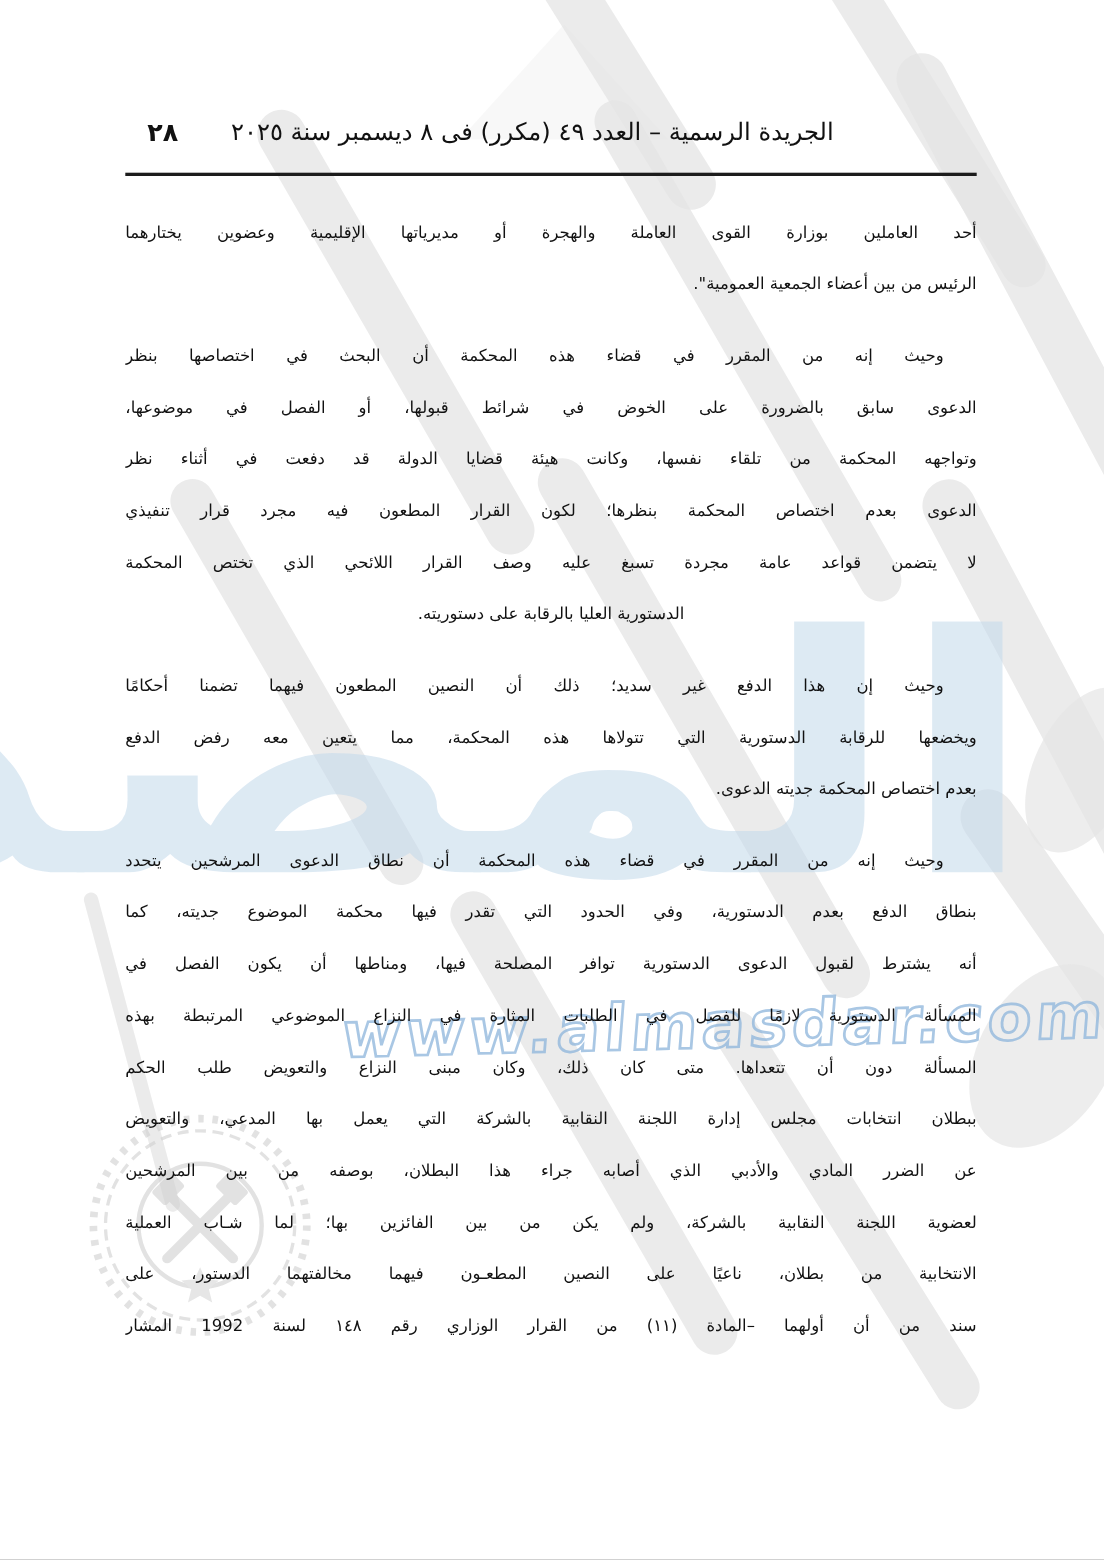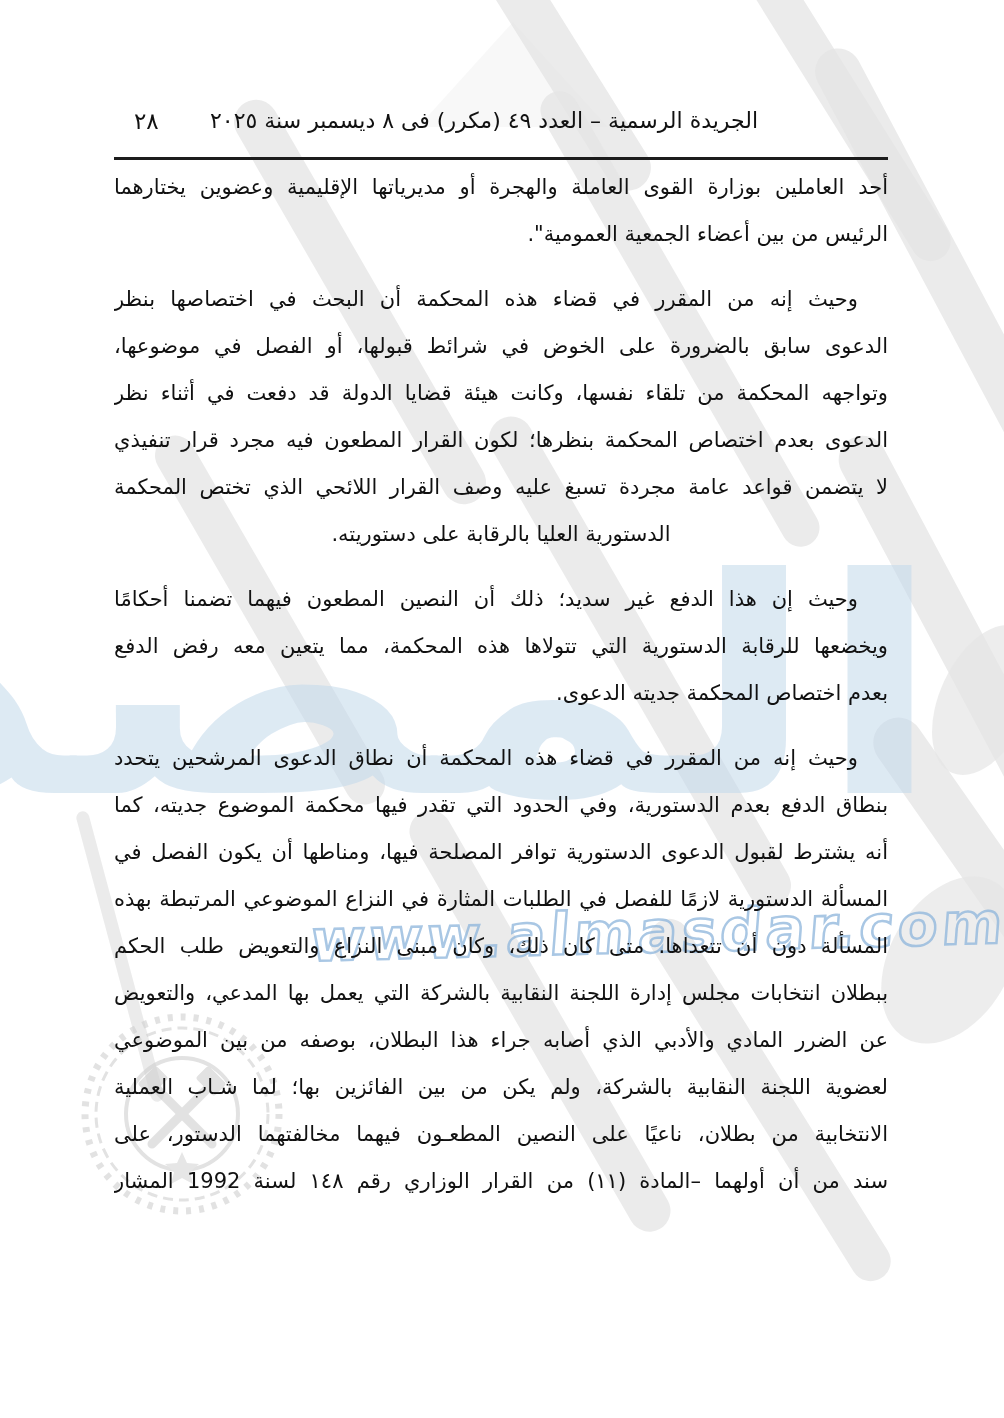--- a/index.html
+++ b/index.html
@@ -39,30 +39,30 @@
   .emblem{position:absolute;left:78px;top:1010px;opacity:.6;}
   
   .header{position:absolute;top:100px;right:116px;left:116px;height:52px;}
   .header-title{
     position:absolute;top:8px;right:130px;left:130px;
     text-align:center;font-size:22px;font-weight:normal;letter-spacing:0;
     white-space:nowrap;
   }
   .page-num{
     position:absolute;top:8px;left:18px;
-    font-size:23px;font-weight:normal;
+    font-size:23px;font-weight:bold;
   }
   .rule{
     position:absolute;top:157px;right:116px;left:114px;height:2.5px;
     background:#1c1c1c;
   }
   
   .textblock{
-    position:absolute;top:164px;right:116px;width:774px;
-    font-size:21px;line-height:47px;margin-left:25px;
+    position:absolute;top:188px;right:116px;width:774px;
+    font-size:15px;line-height:47px;margin-left:25px;
   }
   .para{margin:0 0 18px 0;}
   .ln{height:47px;overflow:hidden;}
   .j{text-align:justify;text-align-last:justify;}
   .r{text-align:center;}
   .c{text-align:right;}
   .ind{padding-right:30px;}
 </style>
 </head>
 <body>
@@ -132,20 +132,20 @@
       <div class="ln c">بعدم اختصاص المحكمة جديته الدعوى.</div>
     </div>
 
     <div class="para">
       <div class="ln j ind">وحيث إنه من المقرر في قضاء هذه المحكمة أن نطاق الدعوى المرشحين يتحدد</div>
       <div class="ln j">بنطاق الدفع بعدم الدستورية، وفي الحدود التي تقدر فيها محكمة الموضوع جديته، كما</div>
       <div class="ln j">أنه يشترط لقبول الدعوى الدستورية توافر المصلحة فيها، ومناطها أن يكون الفصل في</div>
       <div class="ln j">المسألة الدستورية لازمًا للفصل في الطلبات المثارة في النزاع الموضوعي المرتبطة بهذه</div>
       <div class="ln j">المسألة دون أن تتعداها. متى كان ذلك، وكان مبنى النزاع والتعويض طلب الحكم</div>
       <div class="ln j">ببطلان انتخابات مجلس إدارة اللجنة النقابية بالشركة التي يعمل بها المدعي، والتعويض</div>
-      <div class="ln j">عن الضرر المادي والأدبي الذي أصابه جراء هذا البطلان، بوصفه من بين الموضوعي</div>
+      <div class="ln j">عن الضرر المادي والأدبي الذي أصابه جراء هذا البطلان، بوصفه من بين المرشحين</div>
       <div class="ln j">لعضوية اللجنة النقابية بالشركة، ولم يكن من بين الفائزين بها؛ لما شـاب العملية</div>
       <div class="ln j">الانتخابية من بطلان، ناعيًا على النصين المطعـون فيهما مخالفتهما الدستور، على</div>
       <div class="ln j">سند من أن أولهما –المادة (١١) من القرار الوزاري رقم ١٤٨ لسنة 1992 المشار</div>
     </div>
 
   </div>
 </div>
 
 </body></html>

